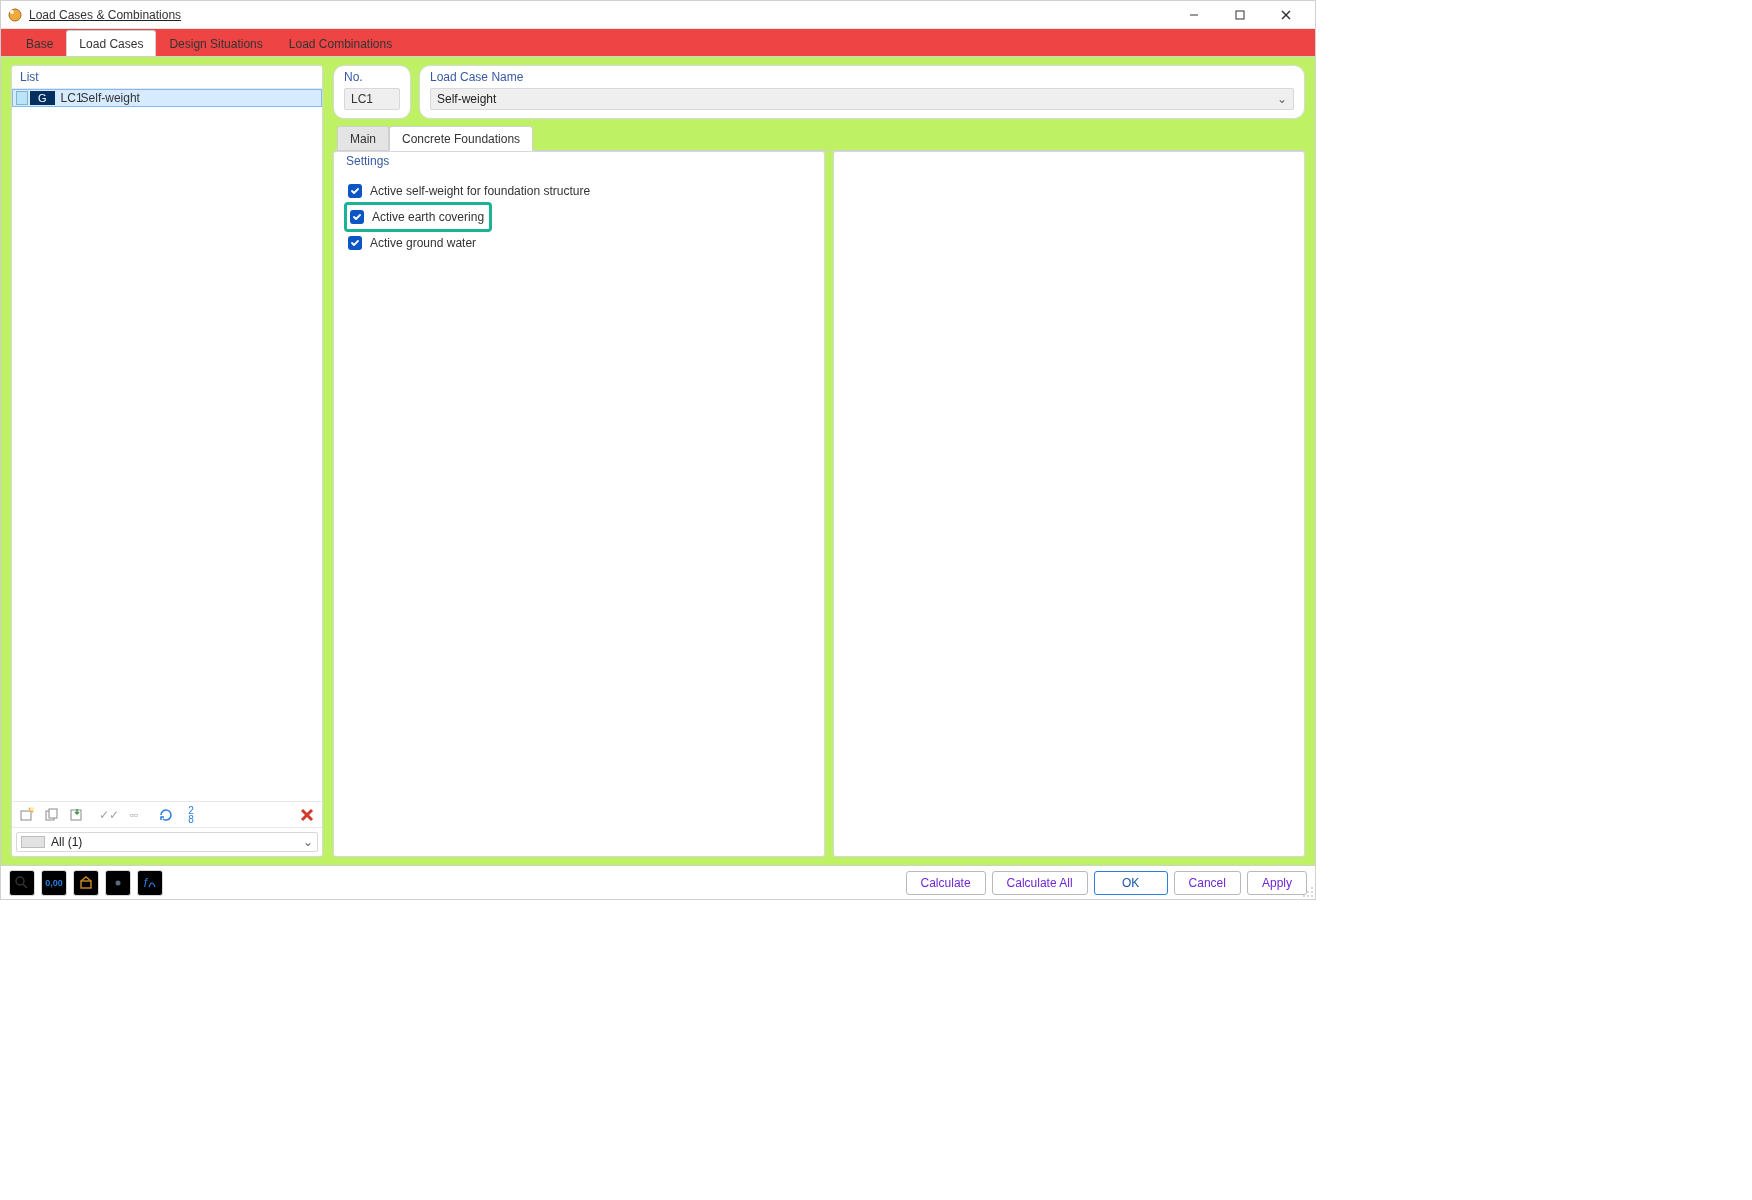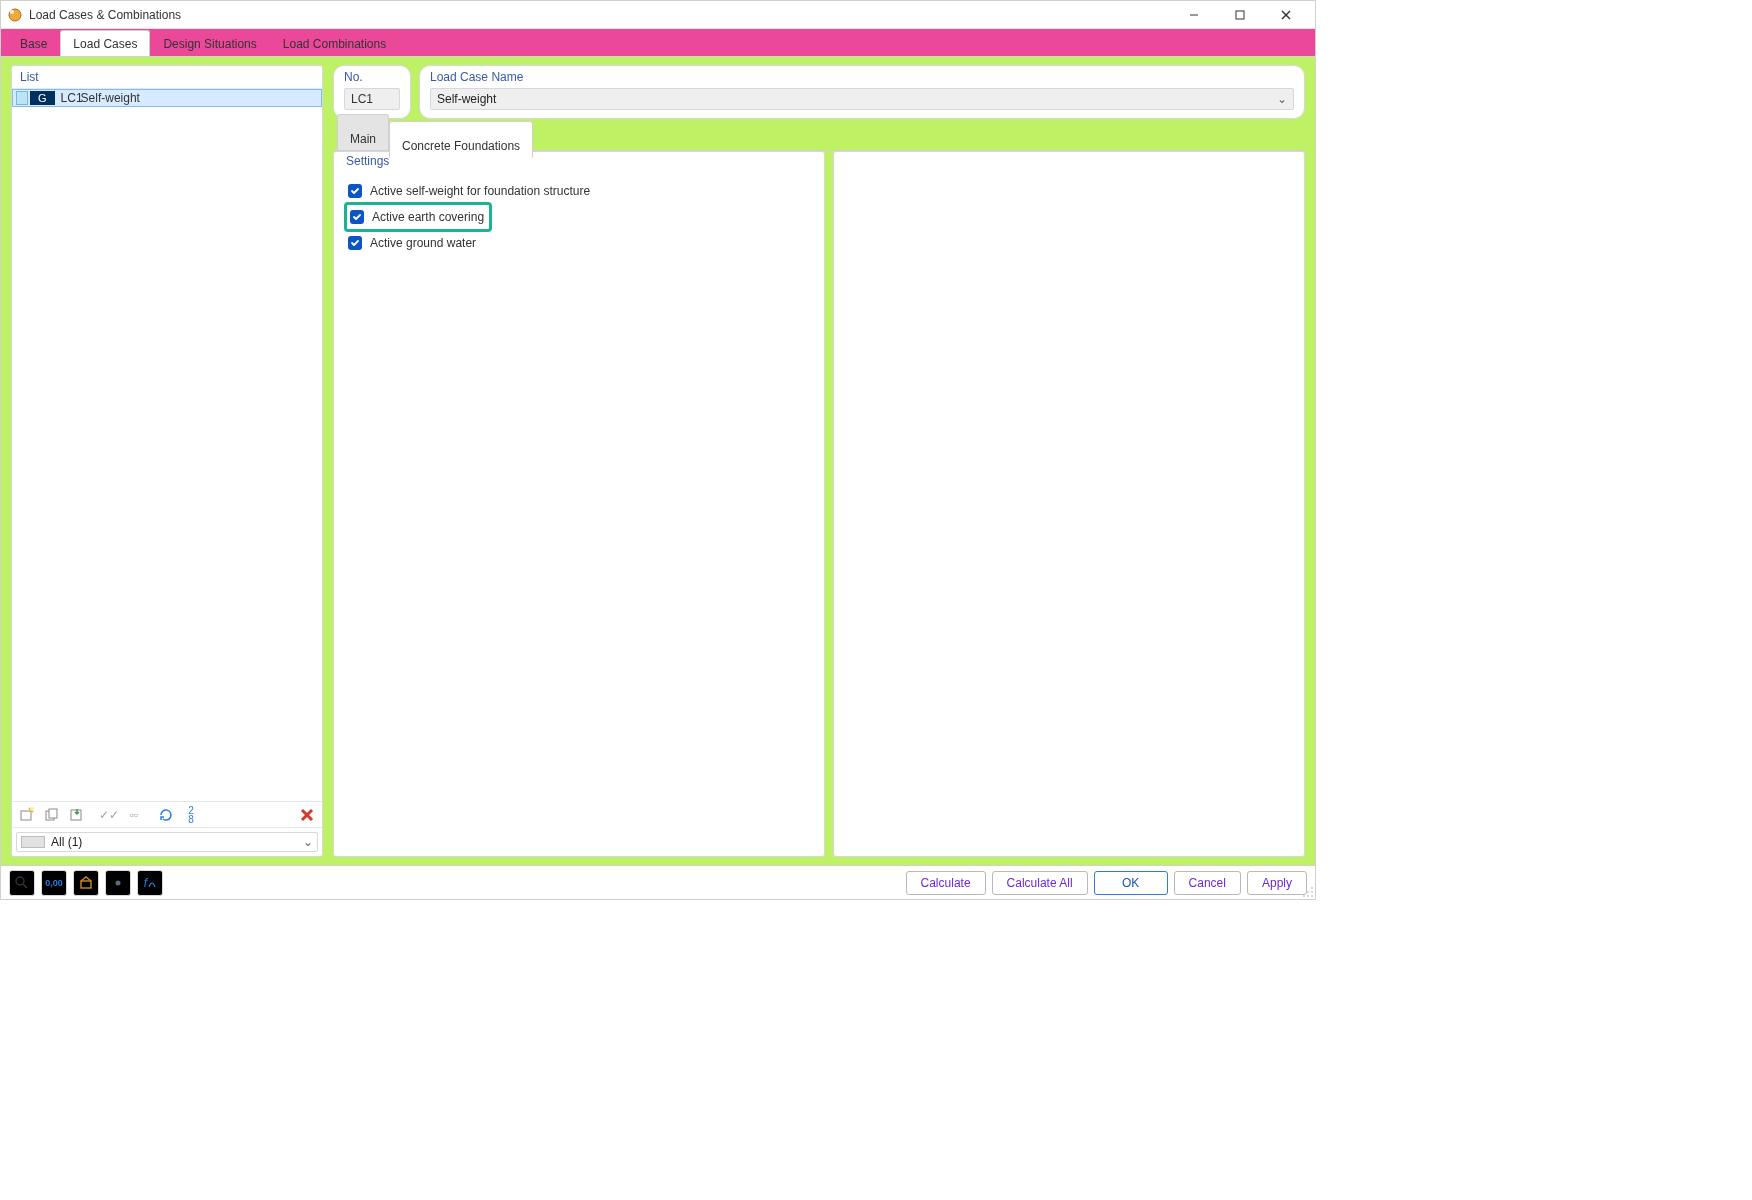--- a/index.html
+++ b/index.html
@@ -1,28 +1,28 @@
 <!DOCTYPE html>
 <html><head>
   <meta charset="utf-8">
   <style>
     * { box-sizing: border-box; margin: 0; padding: 0; }
     html, body { width: 100%; height: 100%; font-family: "Segoe UI", Tahoma, sans-serif; font-size: 12px; background: #fff; color: #222; }
     .window { width: 1316px; height: 900px; display: flex; flex-direction: column; border: 1px solid #d0d0d0; background: #fff; }
 
     
-    .titlebar { height: 28px; display: flex; align-items: center; padding: 0 6px; background: #fff; border-bottom: 1px solid #e6e6e6; }
+    .titlebar { height: 28px; display: flex; align-items: center; padding: 0 6px; background: #fff; border-bottom: 1px solid #e6e6e6; text-decoration: underline; }
     .titlebar .icon { width: 16px; height: 16px; margin-right: 6px; display:flex; align-items:center; justify-content:center;}
     .titlebar .title { flex: 0 0 auto; font-size: 12px; color: #333; }
     .titlebar .spacer { flex: 1; }
     .win-controls { display: flex; gap: 0px; }
     .win-btn { width: 46px; height: 28px; display: flex; align-items: center; justify-content: center; cursor: default; color:#333;}
 
     
-    .tabstrip { height: 28px; display: flex; align-items: flex-end; padding: 0 6px; background: #ec4899; border-bottom: 1px solid #d0d0d0; }
+    .tabstrip { height: 28px; display: flex; align-items: flex-end; padding: 0 12px; background: #ef4444; border-bottom: 1px solid #d0d0d0; }
     .tab { padding: 6px 12px 5px; font-size: 12px; color: #333; border: 1px solid transparent; border-bottom: none; cursor: default; }
     .tab.active { background: #fff; border-color: #d0d0d0; border-radius: 3px 3px 0 0; }
 
     
     .main-row { flex: 1; display: flex; gap: 10px; padding: 8px 10px 8px 10px; background: #bef264; min-height:0; }
 
     
     .left-panel { width: 312px; display: flex; flex-direction: column; background: #fff; border: 1px solid #d5d9de; border-radius: 3px; }
     .panel-header { padding: 4px 8px; font-size: 12px; color: #3859a4; border-bottom: 1px solid #e5e9ee;}
     .list-box { flex: 1; overflow: auto; }
@@ -54,23 +54,23 @@
     .fg-select { background: #efefef; border: 1px solid #d5d9de; padding: 3px 6px; border-radius: 2px; display: flex; align-items: center; cursor: default; }
     .fg-select .sel-text { flex: 1; }
     .fg-select .caret { color: #666; }
 
     .checkbox { width: 14px; height: 14px; border-radius: 3px; background: #0c55c4; display: inline-flex; align-items: center; justify-content: center; cursor: default; }
     .checkbox svg { width: 10px; height: 10px; }
 
     
     .subtab-wrapper { display:flex; flex-direction:column; flex:1; min-height:0;}
     .subtabs { height: 24px; display: flex; align-items: flex-end; border-bottom: 1px solid #d0d0d0; padding-left: 4px; }
-    .subtab { padding: 17px 12px 4px; font-size: 12px; border: 1px solid transparent; border-bottom: none; cursor: default; color:#333;}
+    .subtab { padding: 5px 12px 4px; font-size: 12px; border: 1px solid transparent; border-bottom: none; cursor: default; color:#333;}
     .subtab.inactive { background: #e4e4e4; border-color: #d0d0d0; border-radius: 3px 3px 0 0; }
-    .subtab.active { background: #fff; border-color: #d0d0d0; border-radius: 3px 3px 0 0; position: relative; top: 8px; border-bottom:1px solid #fff;}
+    .subtab.active { background: #fff; border-color: #d0d0d0; border-radius: 3px 3px 0 0; position: relative; top: 1px; border-bottom:1px solid #fff;}
 
     .content-row { flex: 1; display: flex; gap: 8px; min-height:0;}
 
     .settings-panel { width: 492px; background: #fff; border: 1px solid #d5d9de; border-radius: 3px; padding: 2px 12px 12px; }
     .settings-header { color: #3859a4; font-size: 12px; margin-bottom: 10px;}
     .setting-item { display: flex; align-items: flex-end; gap: 8px; padding: 6px 0 6px 2px; }
     .setting-item.highlighted { outline: 3px solid #1bb393; outline-offset: -1px; border-radius: 2px; width: 144px; padding-left:4px;}
     .setting-label { font-size: 12px; color: #333; }
 
     .preview-panel { flex: 1; background: #fff; border: 1px solid #d5d9de; border-radius: 3px; }

